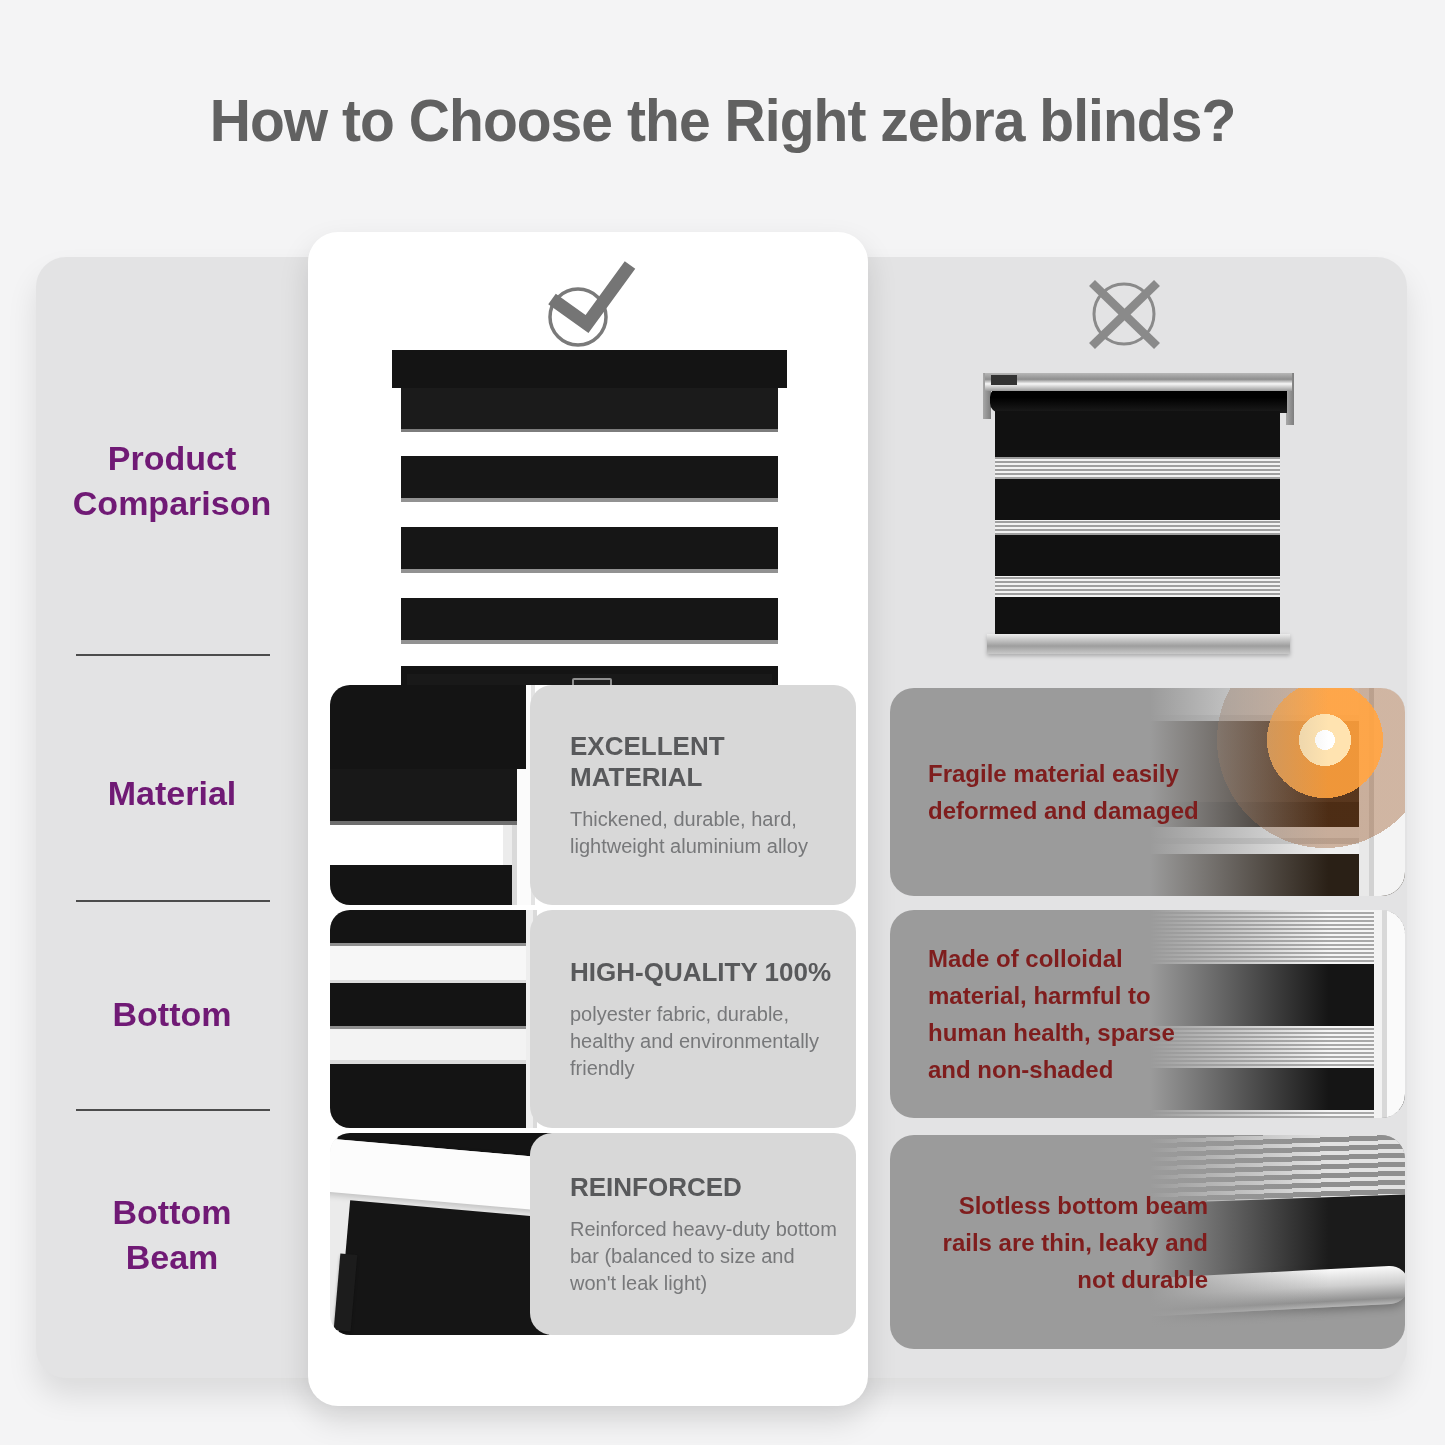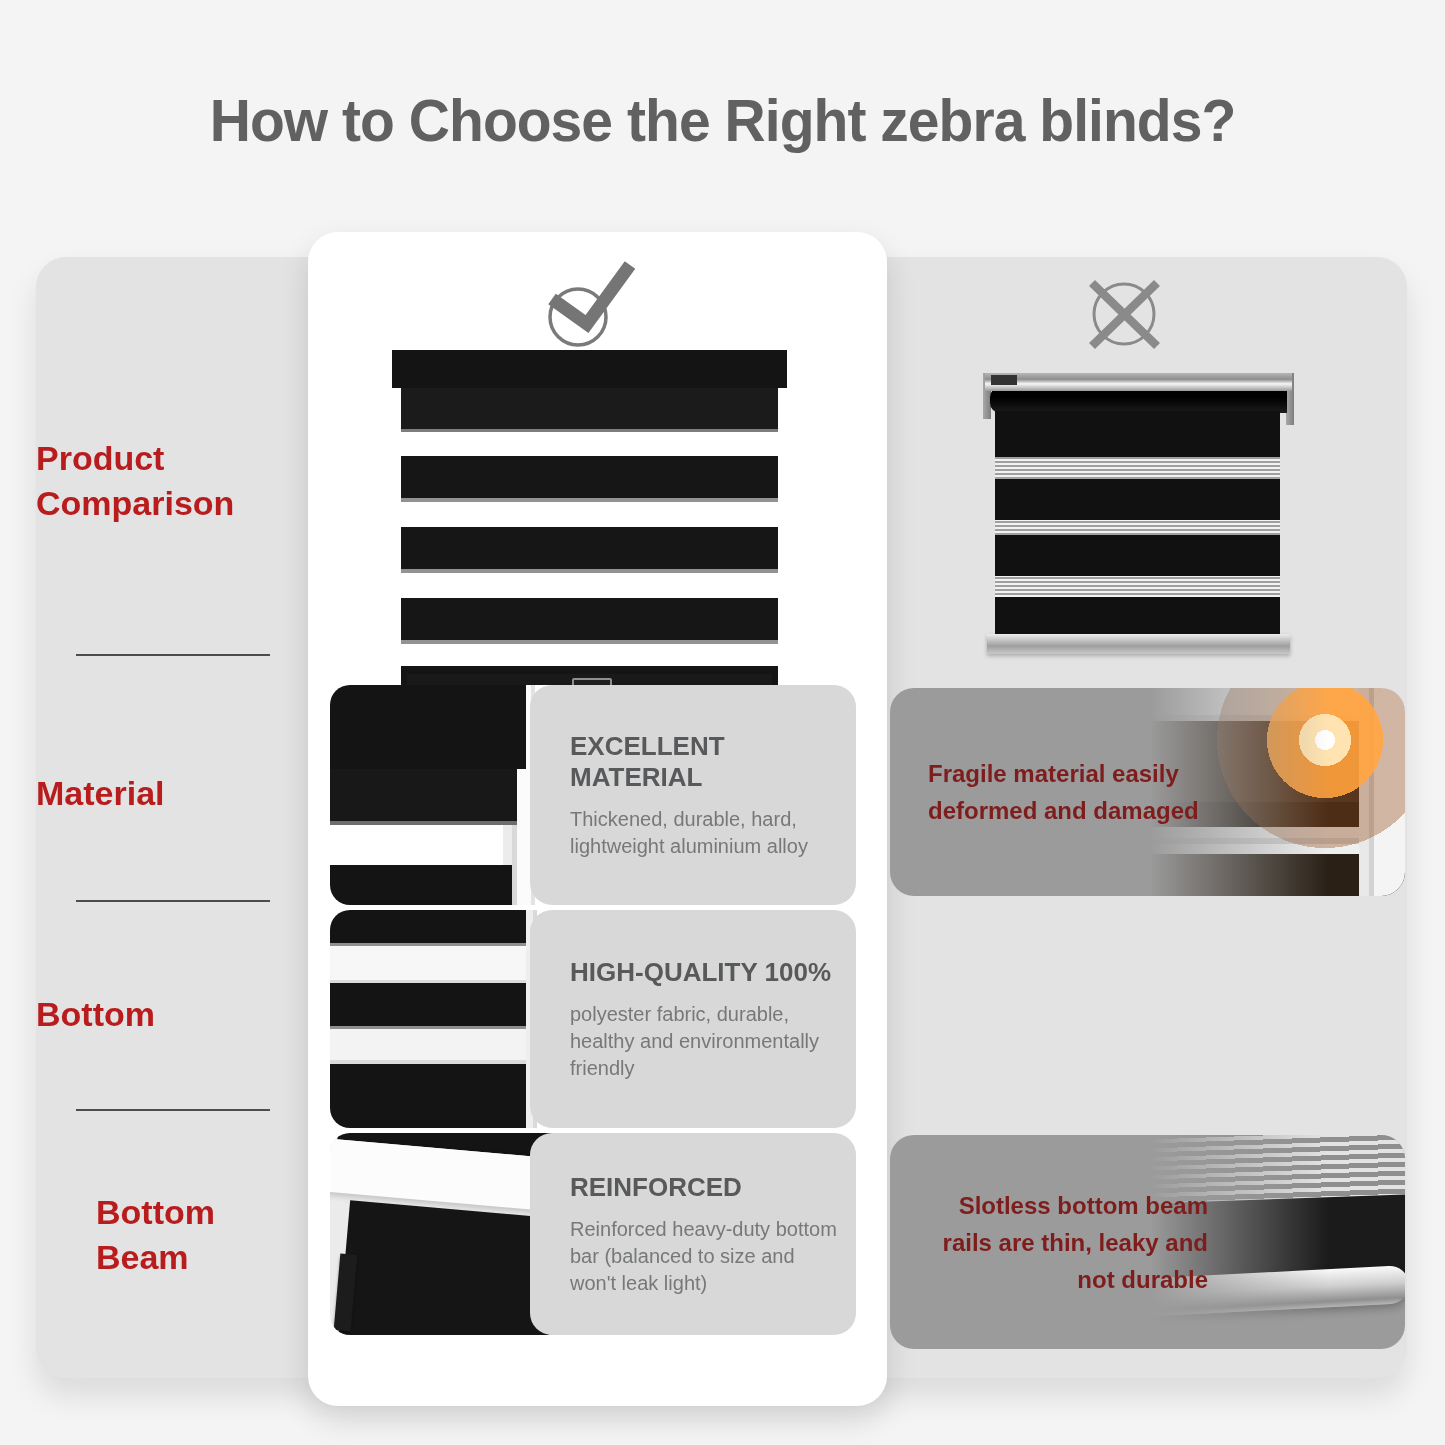--- a/index.html
+++ b/index.html
@@ -23,40 +23,39 @@
   
   .panel{
     position:absolute;left:36px;top:257px;width:1371px;height:1121px;
     background:#e3e3e4;border-radius:30px;
     box-shadow:0 18px 30px rgba(0,0,0,.10);
   }
 
   
   .side-label{
     position:absolute;left:36px;width:272px;
-    text-align:left;font-size:34px;font-weight:700;
-    color:#b91c1c;line-height:45px;
+    text-align:center;font-size:34px;font-weight:700;
+    color:#701a75;line-height:45px;
   }
   .lbl-pc{top:436px;}
   .lbl-mat{top:771px;}
   .lbl-fab{top:992px;}
   .lbl-bb{top:1190px;left:96px;width:152px;}
   .side-divider{
     position:absolute;left:76px;width:194px;height:2px;background:#4c4c4c;
   }
   .dv1{top:654px;}
   .dv2{top:900px;}
   .dv3{top:1109px;}
 
   
   .card{
     position:absolute;left:308px;top:232px;width:560px;height:1174px;
     background:#ffffff;border-radius:30px;
     box-shadow:0 14px 30px rgba(0,0,0,.13);
-    padding-left:19px;
   }
   .check{position:absolute;left:222px;top:26px;}
   .check circle{fill:none;stroke:#7a7a7a;stroke-width:3.5;}
   .check path{fill:none;stroke:#757575;stroke-width:13;stroke-linecap:butt;stroke-linejoin:miter;}
 
   
   .blind-good{position:absolute;left:84px;top:118px;width:395px;height:350px;}
   .bgd-header{position:absolute;left:0;top:0;width:395px;height:38px;background:#141414;}
   .bgd-roller{position:absolute;left:9px;top:38px;width:377px;height:41px;background:#1b1b1b;border-bottom:3px solid #7d7d7d;}
   .bgd-bar{position:absolute;left:9px;width:377px;height:42px;background:#161616;border-bottom:4px solid #929292;}
@@ -278,20 +277,24 @@
     <div class="bbd-toprail"></div>
     <div class="bbd-fabric"></div>
     <div class="bbd-rail"></div>
   </div>
 
   <div class="bbox bbox-1">
     <div class="bphoto photo-sun"></div>
     <div class="btext">Fragile material easily deformed and damaged</div>
   </div>
 
+  <div class="bbox bbox-2">
+    <div class="bphoto photo-sheer"></div>
+    <div class="btext">Made of colloidal material, harmful to human health, sparse and non-shaded</div>
+  </div>
 
   <div class="bbox bbox-3">
     <div class="bphoto photo-rail">
       <div class="pr-slats"></div>
       <div class="pr-fabric"></div>
       <div class="pr-cyl"></div>
     </div>
     <div class="btext">Slotless bottom beam rails are thin, leaky and not durable</div>
   </div>
 

